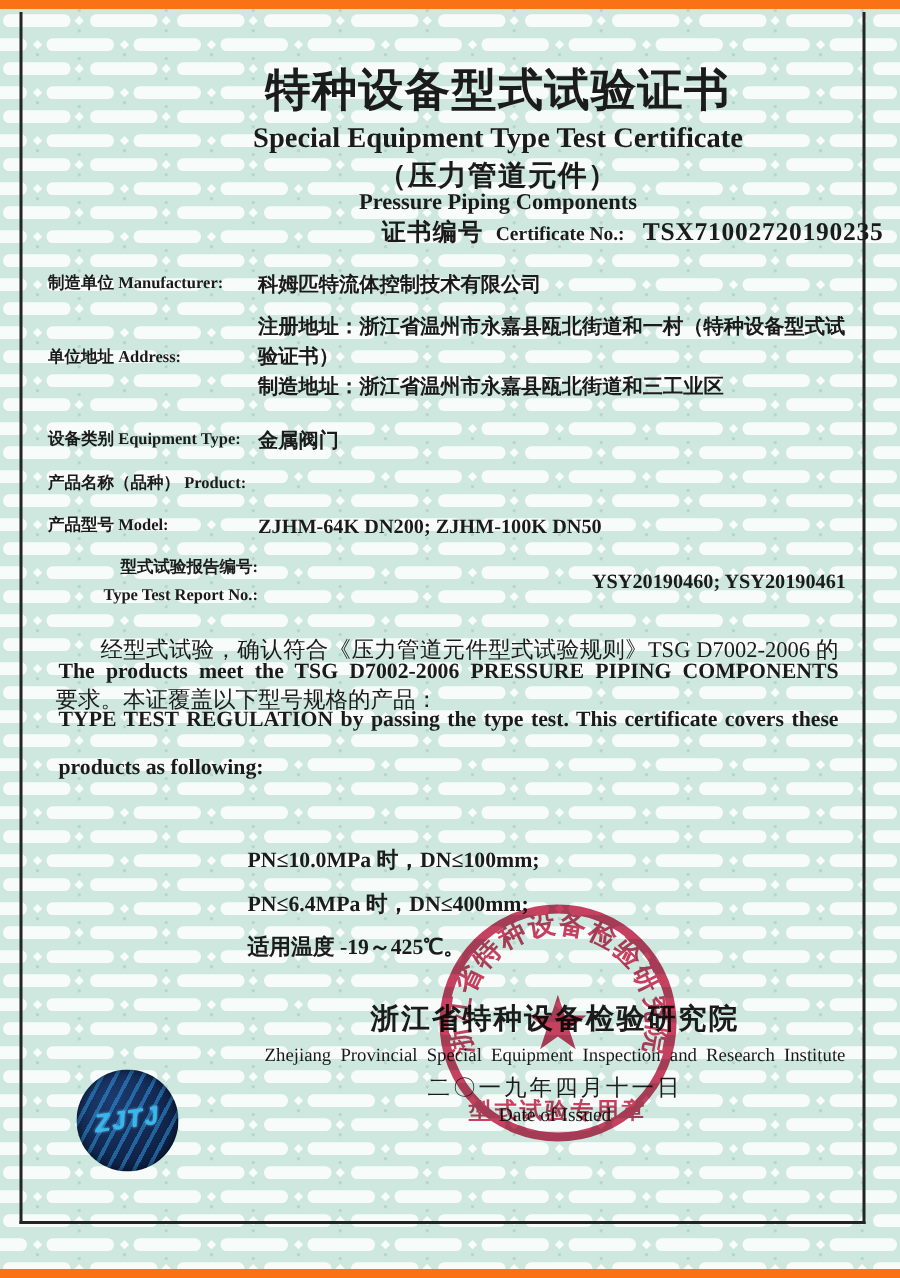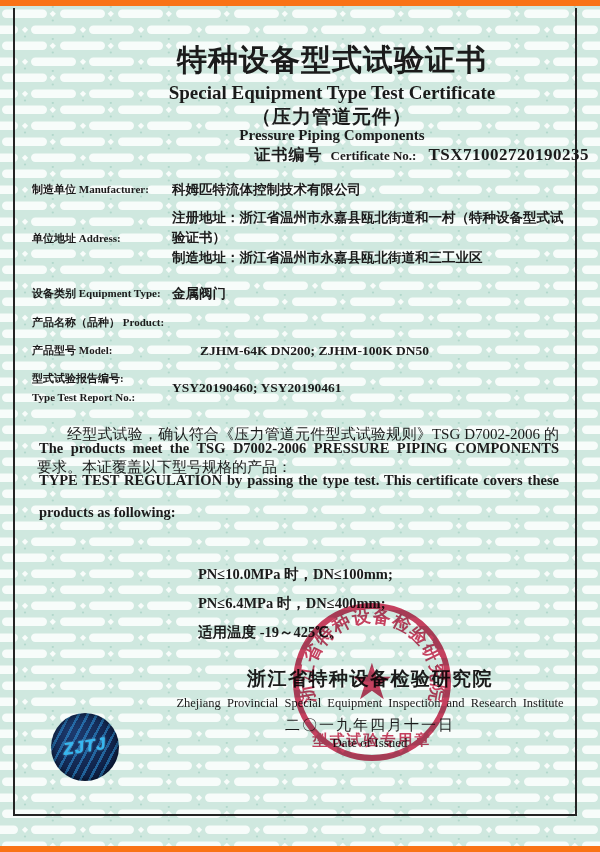--- a/index.html
+++ b/index.html
@@ -25,28 +25,28 @@
   .cert-no{font-size:17px;font-weight:bold;margin-left:8px;letter-spacing:.5px;}
 
   .rows{position:absolute;left:0;top:178px;width:558px;}
   .row{display:flex;padding-left:17px;margin-bottom:8px;align-items:flex-start;}
   .row.center{align-items:center;}
   .lbl{flex:0 0 140px;font-size:11px;font-weight:bold;line-height:19px;}
   .val{width:392px;font-size:13.5px;font-weight:bold;line-height:20px;}
   .row-manufacturer{margin-top:2px;}
   .row-equipment{margin-top:16px;}
   .row-product{margin-top:9px;}
-  .row-model{margin-top:9px;gap:28px;}
-  .row-report{margin-top:7px;}
+  .row-model{margin-top:9px;}
+  .row-report{margin-top:7px;text-align:right;}
 
   .para-cn{position:absolute;top:418px;left:22px;width:522px;font-size:15px;line-height:33px;text-indent:2em;text-align:justify;}
   .para-en{position:absolute;top:432px;left:24px;width:520px;font-size:14.5px;font-weight:bold;line-height:32px;text-align:justify;}
   .para-en::after{content:"";display:inline-block;width:0;}
 
-  .specs{position:absolute;top:560px;left:150px;font-size:14.5px;font-weight:bold;line-height:29px;margin-left:33px;}
+  .specs{position:absolute;top:560px;left:150px;font-size:14.5px;font-weight:bold;line-height:29px;}
 
   .footer{position:absolute;top:666px;left:110px;width:490px;text-align:center;}
   .issuer-cn{font-size:19px;font-weight:bold;letter-spacing:1.5px;}
   .issuer-en{font-size:12.5px;margin-top:4px;word-spacing:3px;}
   .date-cn{font-size:15px;margin-top:5px;letter-spacing:2px;}
   .date-en{font-size:13px;margin-top:0px;}
 
   .stamp{position:absolute;left:287px;top:597px;width:170px;height:170px;z-index:3;
          mix-blend-mode:multiply;opacity:.88;}
   .hologram{

